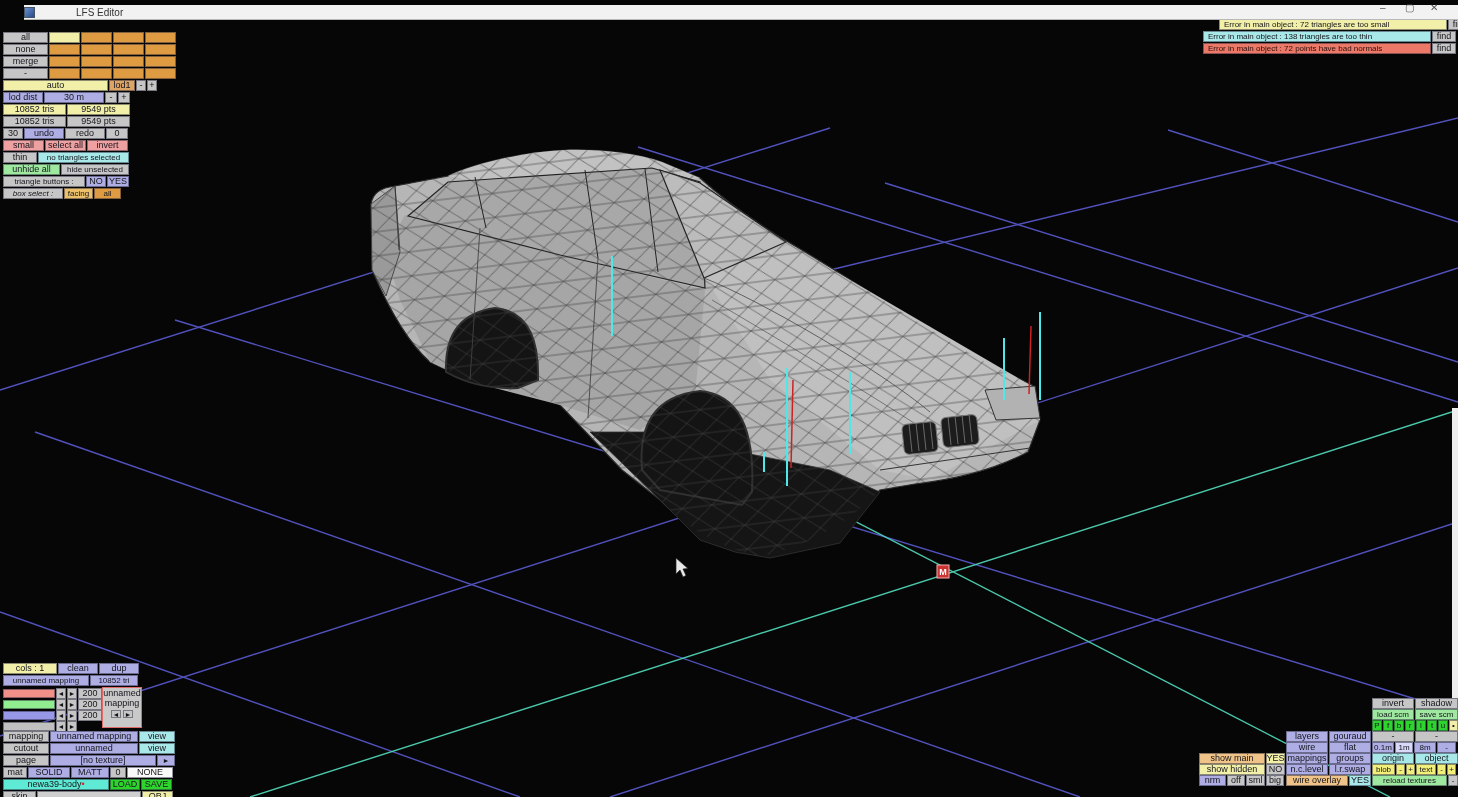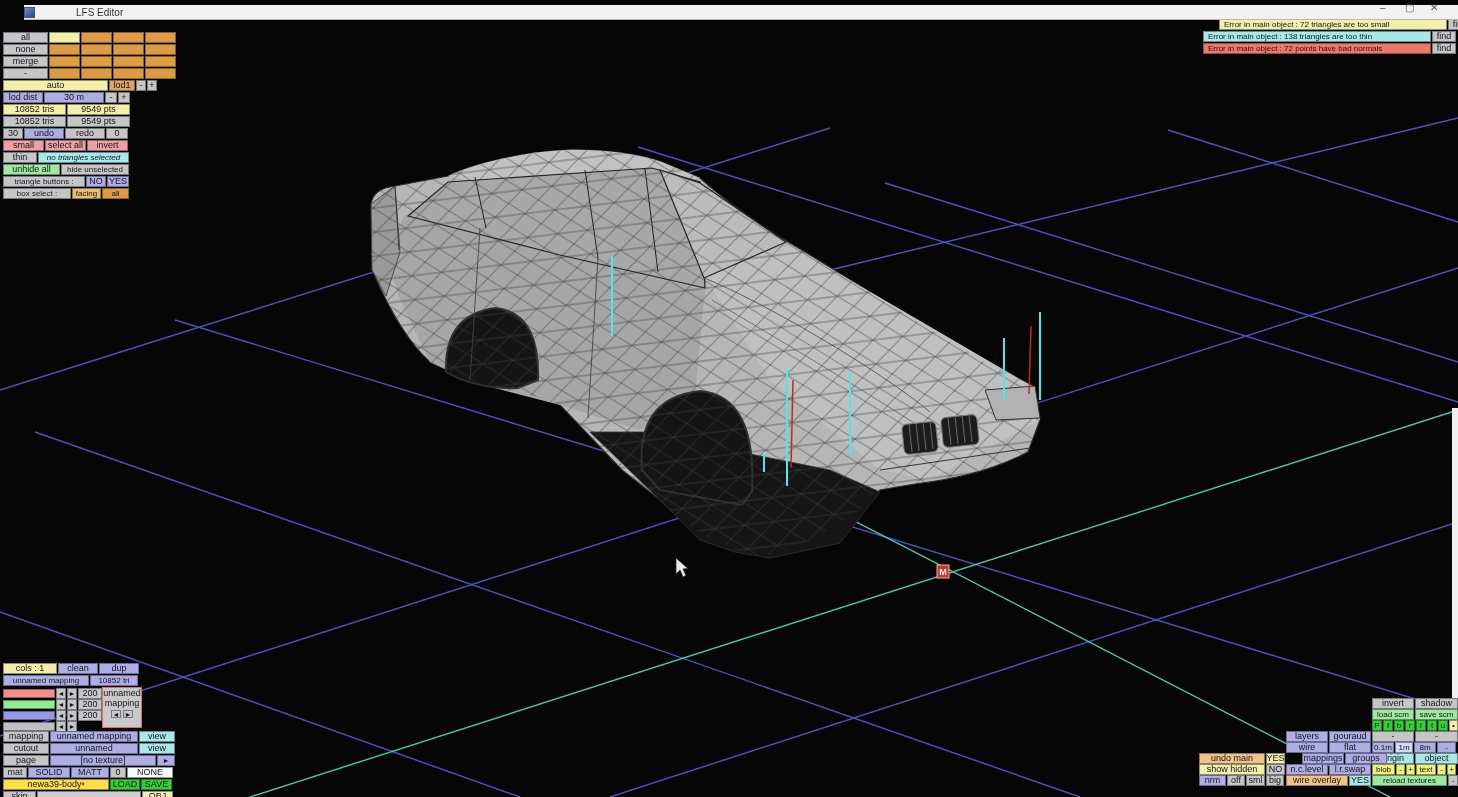--- a/index.html
+++ b/index.html
@@ -3,21 +3,21 @@
 <meta charset="utf-8">
 <style>
   html,body{margin:0;padding:0;background:#000;width:1458px;height:797px;overflow:hidden;position:relative;font-family:"Liberation Sans",sans-serif;}
   #stage{position:absolute;left:0;top:0;width:1458px;height:797px;background:#000;}
   #scene{position:absolute;left:0;top:0;z-index:1;}
   .panel{position:absolute;z-index:5;}
   .hrow{position:absolute;display:flex;gap:1px;}
   .btn{display:flex;align-items:center;justify-content:center;box-sizing:border-box;height:11px;
        font-size:9px;line-height:9px;color:#15151c;border:1px solid rgba(40,40,60,.5);
        white-space:nowrap;overflow:hidden;background:#c6c6c6;}
-  .sm{font-size:8px;}  .lgray{background:#fde047;}
+  .sm{font-size:8px;}  .lgray{background:#5eead4;}
   .purple{background:#aeaee4;} .lpurple{background:#d8d8f8;}
   .yellow{background:#f2efa8;} .byellow{background:#f2ee7a;}
   .cyan{background:#a9e8e8;}
   .green{background:#9fe89f;} .bgreen{background:#2ed32e;}
   .orange{background:#de9b42;} .lorange{background:#ecc06a;}
   .tan{background:#f0c488;}
   .pink{background:#efa0a0;} .salmon{background:#ec7867;}
   .white{background:#fafafa;}
   .blue-icon{width:9px;height:9px;background:linear-gradient(135deg,#6a8fd0,#274a8a);border:1px solid #456;}
   #titlebar{position:absolute;left:24px;top:5px;width:1434px;height:14px;background:#f2f2f2;z-index:6;
@@ -220,33 +220,33 @@
     <div class="btn" style="width:40px;">redo</div>
     <div class="btn" style="width:22px;">0</div>
   </div>
   <div class="hrow" style="left:0;top:60px;">
     <div class="btn pink" style="width:41px;">small</div>
     <div class="btn pink" style="width:41px;">select all</div>
     <div class="btn pink" style="width:41px;">invert</div>
   </div>
   <div class="hrow" style="left:0;top:72px;">
     <div class="btn" style="width:34px;">thin</div>
-    <div class="btn cyan sm" style="width:91px;font-style:italic;">no triangles selected</div>
+    <div class="btn cyan sm" style="width:91px;">no triangles selected</div>
   </div>
   <div class="hrow" style="left:0;top:84px;">
     <div class="btn green" style="width:57px;">unhide all</div>
     <div class="btn sm" style="width:68px;">hide unselected</div>
   </div>
   <div class="hrow" style="left:0;top:96px;">
     <div class="btn sm" style="width:82px;">triangle buttons :</div>
     <div class="btn purple" style="width:20px;">NO</div>
     <div class="btn purple" style="width:22px;">YES</div>
   </div>
   <div class="hrow" style="left:0;top:108px;">
-    <div class="btn sm" style="width:68px;">box select :</div>
+    <div class="btn sm" style="width:60px;font-style:italic;">box select :</div>
     <div class="btn lorange sm" style="width:29px;">facing</div>
     <div class="btn orange sm" style="width:27px;">all</div>
   </div>
 </div>
 
 <div class="panel" style="left:1203px;top:19px;">
   <div class="hrow" style="left:16px;top:0;">
     <div class="btn yellow sm" style="width:228px;justify-content:flex-start;padding-left:4px;">Error in main object : 72 triangles are too small</div>
     <div class="btn" style="width:24px;">find</div>
   </div>
@@ -391,36 +391,36 @@
 <div class="panel" style="left:1286px;top:731px;">
   <div class="hrow" style="left:0;top:0;">
     <div class="btn purple" style="width:42px;">layers</div>
     <div class="btn purple" style="width:42px;">gouraud</div>
   </div>
   <div class="hrow" style="left:0;top:11px;">
     <div class="btn purple" style="width:42px;">wire</div>
     <div class="btn purple" style="width:42px;">flat</div>
   </div>
   <div class="hrow" style="left:0;top:22px;">
-    <div class="btn purple" style="width:42px;margin-left:16px;">mappings</div>
+    <div class="btn purple" style="width:42px;">mappings</div>
     <div class="btn purple" style="width:42px;">groups</div>
   </div>
   <div class="hrow" style="left:0;top:33px;">
     <div class="btn purple" style="width:42px;">n.c.level</div>
     <div class="btn purple" style="width:42px;">l.r.swap</div>
   </div>
   <div class="hrow" style="left:0;top:44px;">
     <div class="btn tan" style="width:62px;">wire overlay</div>
     <div class="btn cyan" style="width:22px;">YES</div>
   </div>
 </div>
 
 <div class="panel" style="left:1199px;top:753px;">
   <div class="hrow" style="left:0;top:0;">
-    <div class="btn tan" style="width:66px;">undo main</div>
+    <div class="btn tan" style="width:66px;">show main</div>
     <div class="btn yellow" style="width:19px;">YES</div>
   </div>
   <div class="hrow" style="left:0;top:11px;">
     <div class="btn yellow" style="width:66px;">show hidden</div>
     <div class="btn" style="width:19px;">NO</div>
   </div>
   <div class="hrow" style="left:0;top:22px;">
     <div class="btn purple" style="width:27px;">nrm</div>
     <div class="btn" style="width:18px;">off</div>
     <div class="btn" style="width:19px;">sml</div>

